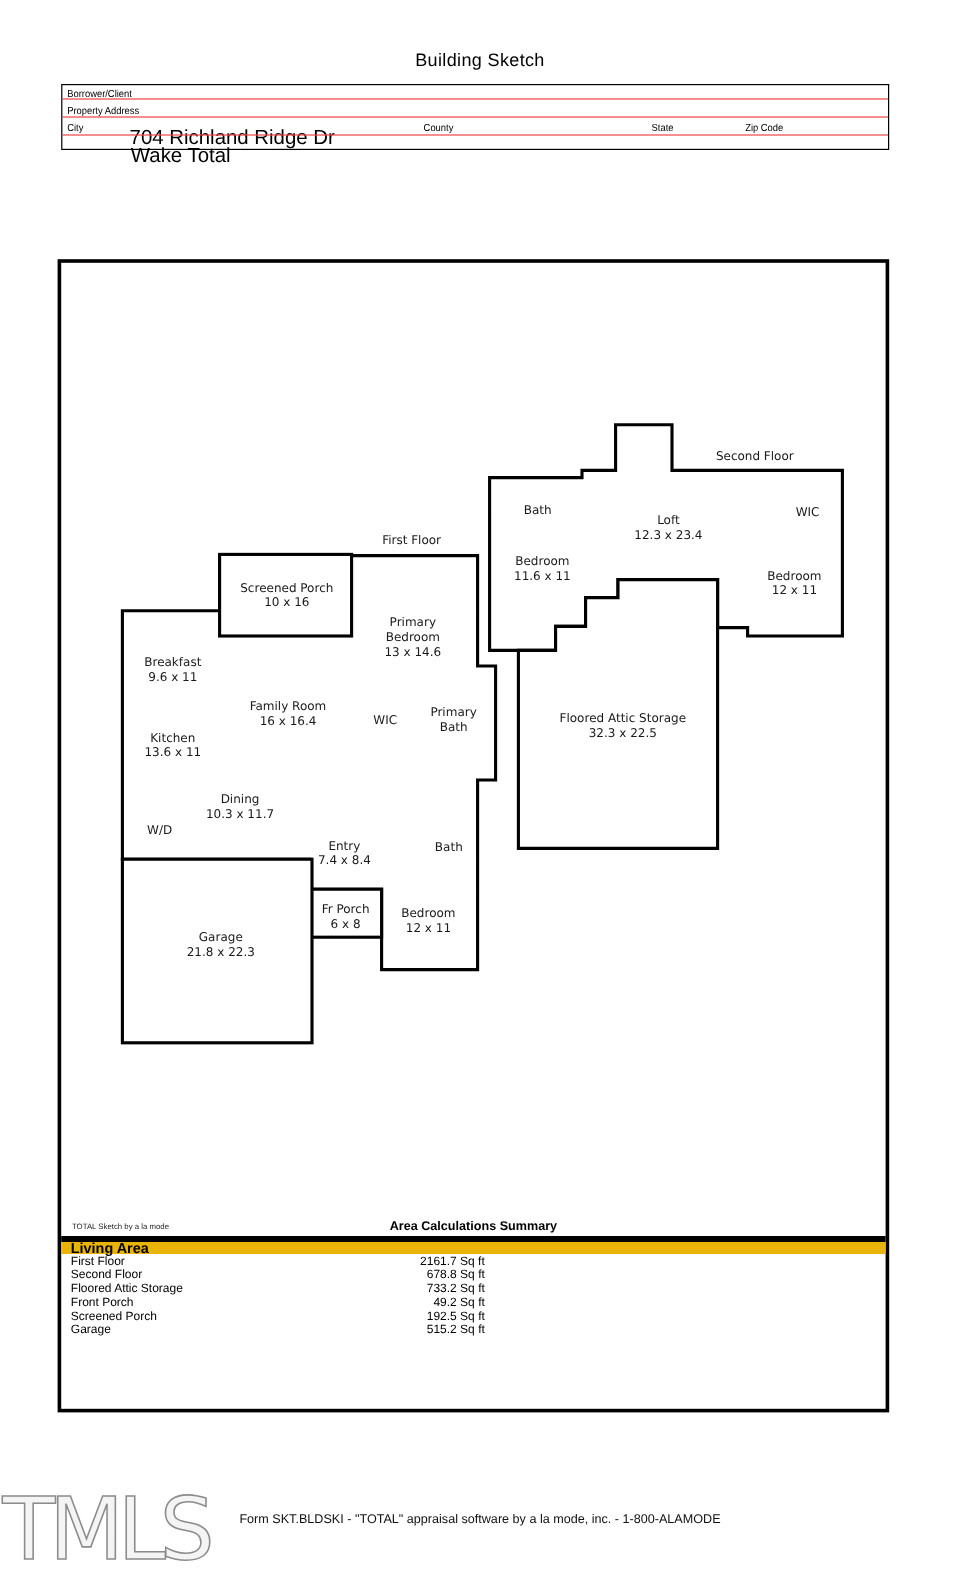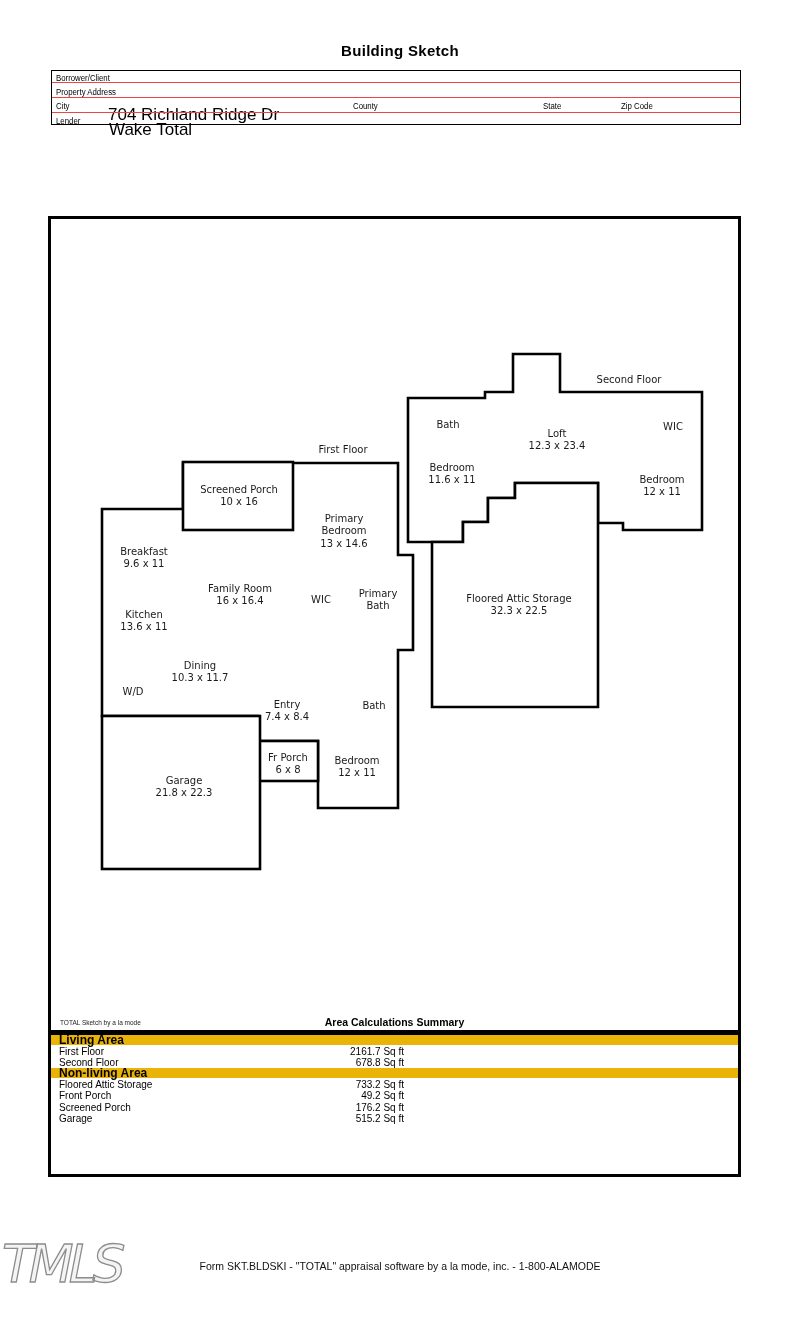--- a/index.html
+++ b/index.html
@@ -1,19 +1,19 @@
 <!DOCTYPE html>
 <html><head>
 <meta charset="utf-8">
 <style>
   html,body{margin:0;padding:0;background:#fff;}
   .page{position:relative;width:800px;height:1317px;background:#ffffff;overflow:hidden;
         font-family:"Liberation Sans",sans-serif;color:#000;}
   .title{position:absolute;top:42px;left:0;width:100%;text-align:center;
-         font-size:15px;font-weight:bold;letter-spacing:.3px;}
+         font-size:15px;font-weight:normal;letter-spacing:.3px;}
   
   .form-box{position:absolute;left:51px;top:70px;width:690px;height:55px;
             border:1.5px solid #000;box-sizing:border-box;}
   .f-row{position:relative;width:100%;box-sizing:border-box;}
   .f-row.b{border-bottom:1px solid #ef4444;}
   .f-label{position:absolute;font-size:8.5px;white-space:nowrap;
            transform:scaleX(.92);transform-origin:0 50%;}
   .f-value{position:absolute;font-size:17px;white-space:nowrap;margin-top:20px;}
   
   .sketch-box{position:absolute;left:48px;top:216px;width:693px;height:961px;
@@ -29,21 +29,21 @@
                font-size:10.5px;font-weight:bold;}
   .sum-bar{height:5px;background:#000;}
   .sum-band{height:10px;line-height:10.5px;background:#eab308;font-weight:bold;
             font-size:12px;padding-left:8px;box-sizing:border-box;}
   .sum-row{position:relative;height:11.4px;font-size:10px;line-height:11.2px;}
   .sum-row.bold{font-weight:bold;}
   .sum-label{position:absolute;left:8px;top:1px;white-space:nowrap;}
   .sum-value{position:absolute;left:0;top:1px;width:353px;text-align:right;white-space:nowrap;}
   
   .watermark{position:absolute;left:2px;top:1238px;font-family:"DejaVu Sans",sans-serif;
-             font-size:52px;line-height:1;letter-spacing:-5px;color:#f4f4f4;font-style:italic;
+             font-size:72px;line-height:1;letter-spacing:-5px;color:#f4f4f4;
              -webkit-text-stroke:1.3px #8c8c8c;}
   .footer-line{position:absolute;left:0;top:1260px;width:100%;text-align:center;
                font-size:10.5px;color:#111;}
 </style>
 </head>
 <body>
 
 <div class="page">
 
   <div class="title">Building Sketch</div>
@@ -55,23 +55,20 @@
     <div class="f-row b" style="height:15px;">
       <span class="f-label" style="left:4px;top:4px;">Property Address</span>
       <span class="f-value" style="left:56px;top:2px;">704 Richland Ridge Dr</span>
     </div>
     <div class="f-row b" style="height:14.5px;">
       <span class="f-label" style="left:4px;top:3px;">City</span>
       <span class="f-value" style="left:57px;top:2px;">Wake Total</span>
       <span class="f-label" style="left:301px;top:3px;">County</span>
       <span class="f-label" style="left:491px;top:3px;">State</span>
       <span class="f-label" style="left:569px;top:3px;">Zip Code</span>
-    </div>
-    <div class="f-row" style="height:12px;">
-      <span class="f-label" style="left:4px;top:3px;">Lender</span>
     </div>
   </div>
 
   <div class="sketch-box">
     <svg class="plan" width="687" height="775" viewBox="51 219 687 775">
 
       <path d="M408,398 H485 V392 H513 V354 H560 V392 H702 V530 H623 V523 H598 V483 H515 V498 H488 V522 H463 V542 H408 Z"></path>
 
       <path d="M432,542 H463 V522 H488 V498 H515 V483 H598 V707 H432 Z"></path>
 
@@ -117,32 +114,31 @@
       <div id="summary-sections">
           <div class="sum-band">Living Area</div>
           <div class="sum-row">
             <span class="sum-label">First Floor</span>
             <span class="sum-value">2161.7 Sq ft</span>
           </div>
           <div class="sum-row">
             <span class="sum-label">Second Floor</span>
             <span class="sum-value">678.8 Sq ft</span>
           </div>
-          <div class="sum-band">Non-living Area</div>
           <div class="sum-row">
             <span class="sum-label">Floored Attic Storage</span>
             <span class="sum-value">733.2 Sq ft</span>
           </div>
           <div class="sum-row">
             <span class="sum-label">Front Porch</span>
             <span class="sum-value">49.2 Sq ft</span>
           </div>
           <div class="sum-row">
             <span class="sum-label">Screened Porch</span>
-            <span class="sum-value">176.2 Sq ft</span>
+            <span class="sum-value">192.5 Sq ft</span>
           </div>
           <div class="sum-row">
             <span class="sum-label">Garage</span>
             <span class="sum-value">515.2 Sq ft</span>
           </div>
         </div>
     </div>
   </div>
 
   <div class="watermark">TMLS</div>

